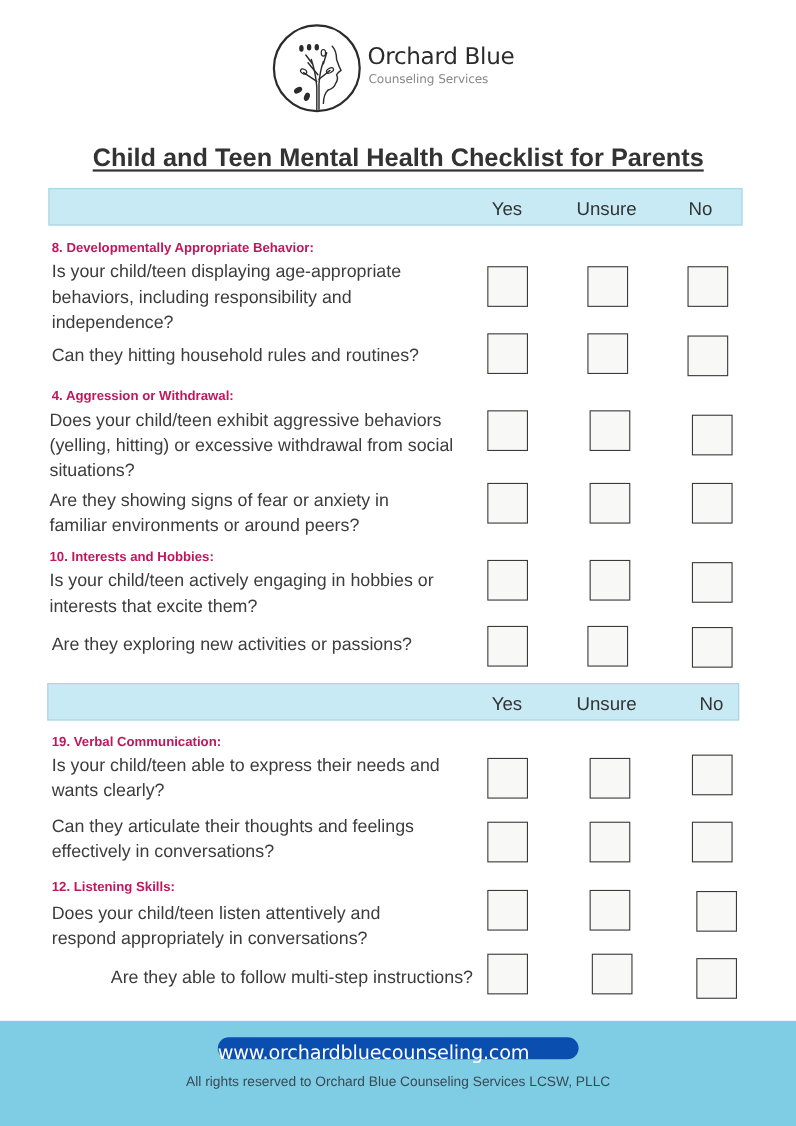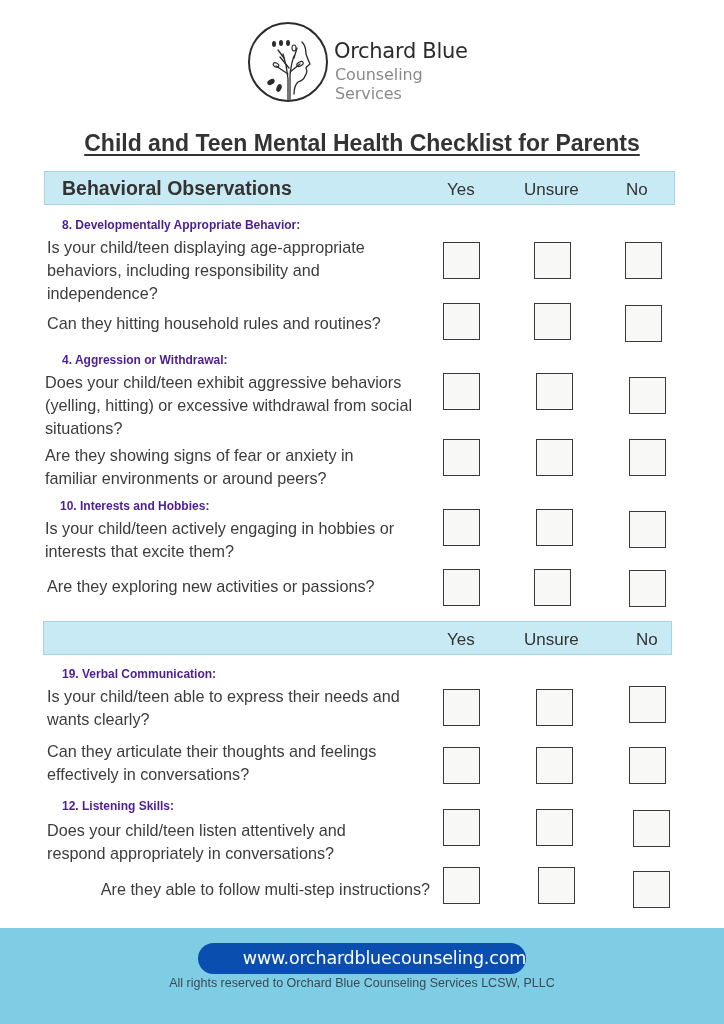--- a/index.html
+++ b/index.html
@@ -2,35 +2,35 @@
 <html><head>
 <meta charset="utf-8">
 <style>
   * { box-sizing: border-box; margin: 0; padding: 0; }
   html, body { width: 724px; height: 1024px; background: #ffffff; overflow: hidden; }
   body { position: relative; font-family: "Liberation Sans", "DejaVu Sans", sans-serif; color: #3a3a3a; }
 
   .logo { position: absolute; left: 248px; top: 22px; width: 240px; height: 80px; }
   .logo-circle { position: absolute; left: 0; top: 0; width: 80px; height: 80px; border: 2px solid #2b2b2b; border-radius: 50%; overflow: hidden; }
   .logo-name { position: absolute; left: 86px; top: 17px; font-size: 21px; color: #2b2b2b; font-family: "DejaVu Sans", sans-serif; letter-spacing: -0.3px; }
-  .logo-sub { position: absolute; left: 87px; top: 43px; font-size: 16px; color: #8a8a8a; font-family: "DejaVu Sans", sans-serif; letter-spacing: -0.1px; }
+  .logo-sub { position: absolute; left: 87px; top: 43px; font-size: 11px; color: #8a8a8a; font-family: "DejaVu Sans", sans-serif; letter-spacing: -0.1px; }
 
   .title { position: absolute; left: 0; width: 724px; top: 130px; text-align: center; font-weight: bold; font-size: 23px; color: #333; text-decoration: underline; text-underline-offset: 3px; text-decoration-thickness: 2px; }
 
   .section-bar { position: absolute; left: 44px; height: 34px; background: #c8eaf5; border: 1px solid #a8d2e2; }
   .section-bar .sec-title { position: absolute; left: 17px; top: 5px; font-size: 19.5px; font-weight: bold; color: #333; }
   .section-bar .col { position: absolute; top: 8px; font-size: 17px; color: #333; }
 
-  .cat { position: absolute; left: 47px; font-size: 12px; font-weight: bold; color: #4c1d95; margin-left: 15px; }
+  .cat { position: absolute; left: 47px; font-size: 12px; font-weight: bold; color: #be185d; }
   .q { position: absolute; left: 47px; width: 385px; font-size: 16.2px; line-height: 23px; color: #3c3c3c; }
 
   .cb { position: absolute; width: 37px; height: 37px; border: 1.5px solid #3a3a3a; background: #f8f8f6; cursor: pointer; }
 
   .footer { position: absolute; left: 0; top: 928px; width: 724px; height: 96px; background: #7ecde5; }
-  .url-pill { position: absolute; left: 198px; top: 15px; width: 328px; height: 31px; border-radius: 16px; background: #0a4fb0; color: #ffffff; text-align: right; font-size: 17.5px; line-height: 31px; font-family: "DejaVu Sans", sans-serif; letter-spacing: -0.2px; }
+  .url-pill { position: absolute; left: 198px; top: 15px; width: 328px; height: 20px; border-radius: 16px; background: #0a4fb0; color: #ffffff; text-align: left; font-size: 17.5px; line-height: 31px; font-family: "DejaVu Sans", sans-serif; letter-spacing: -0.2px; }
   .rights { position: absolute; left: 0; width: 724px; top: 48px; text-align: center; font-size: 12.5px; color: #3a4a55; }
 </style>
 </head>
 <body>
 
 <div class="logo">
   <div class="logo-circle">
     <svg width="80" height="80" viewBox="0 0 80 80">
       <g fill="none" stroke="#2b2b2b" stroke-width="1.3" stroke-linecap="round">
         <path d="M38 78 L38 55 Q37 42 33 30"></path>
@@ -56,21 +56,20 @@
       </g>
     </svg>
   </div>
   <div class="logo-name">Orchard Blue</div>
   <div class="logo-sub">Counseling Services</div>
 </div>
 
 <div class="title">Child and Teen Mental Health Checklist for Parents</div>
 
 <div class="section-bar" style="top:171px; width:631px;">
-  <span class="sec-title">Behavioral Observations</span>
   <span class="col" style="left:402px;">Yes</span>
   <span class="col" style="left:479px;">Unsure</span>
   <span class="col" style="left:581px;">No</span>
 </div>
 
 <div class="cat" style="top:218px;">8. Developmentally Appropriate Behavior:</div>
 <div class="q" style="top:236px;">Is your child/teen displaying age-appropriate behaviors, including responsibility and independence?</div>
 <div class="cb" style="left:443px; top:242px;"></div>
 <div class="cb" style="left:534px; top:242px;"></div>
 <div class="cb" style="left:625px; top:242px;"></div>

